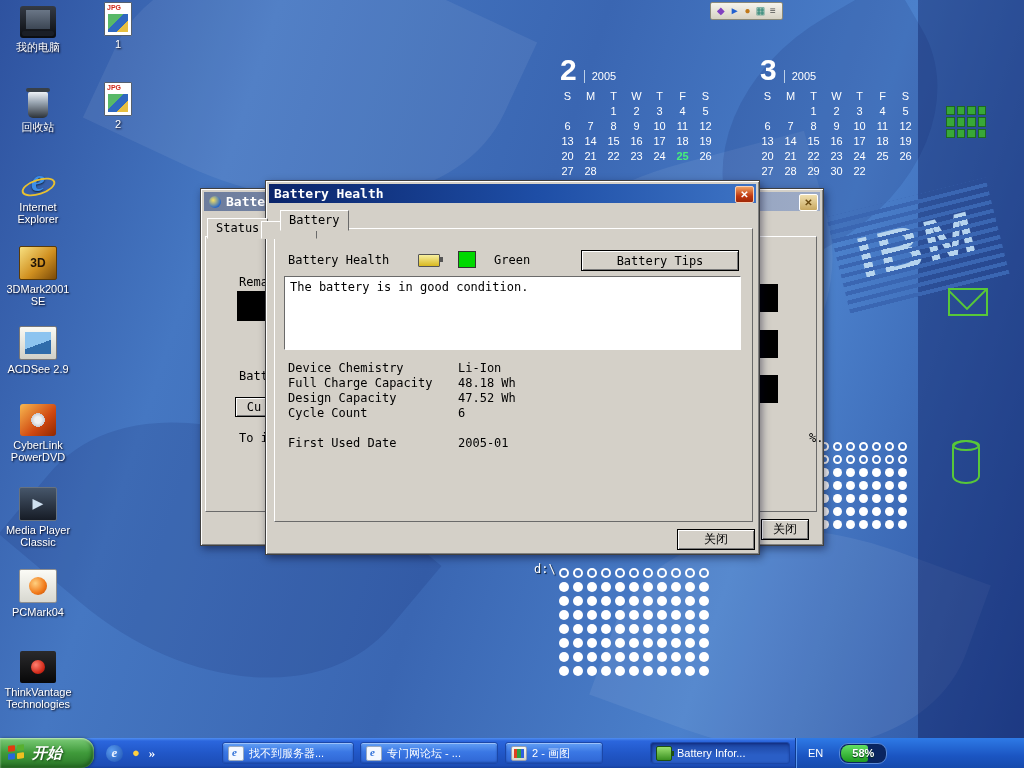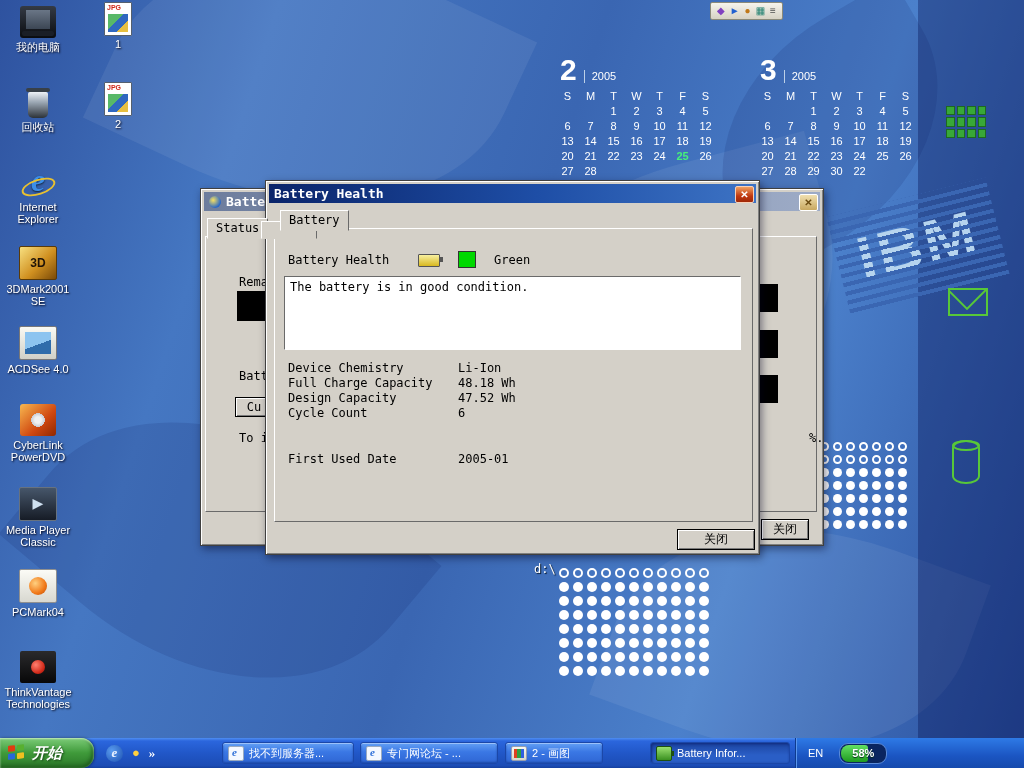--- a/index.html
+++ b/index.html
@@ -195,21 +195,21 @@
       <div class="desk-item" style="top: 166px;">
         <div class="di-glyph ie-icon"></div>
         <div class="di-label">Internet Explorer</div>
       </div>
       <div class="desk-item" style="top: 246px;">
         <div class="di-glyph mark3d-icon"></div>
         <div class="di-label">3DMark2001 SE</div>
       </div>
       <div class="desk-item" style="top: 326px;">
         <div class="di-glyph acdsee-icon"></div>
-        <div class="di-label">ACDSee 4.0</div>
+        <div class="di-label">ACDSee 2.9</div>
       </div>
       <div class="desk-item" style="top: 404px;">
         <div class="di-glyph powerdvd-icon"></div>
         <div class="di-label">CyberLink PowerDVD</div>
       </div>
       <div class="desk-item" style="top: 487px;">
         <div class="di-glyph mpc-icon"></div>
         <div class="di-label">Media Player Classic</div>
       </div>
       <div class="desk-item" style="top: 569px;">
@@ -554,20 +554,21 @@
     <div class="tbar">
       <span>Battery Health</span>
       <div class="tclose">✕</div>
     </div>
     <div class="tab" style="left:14px;top:29px;">Battery</div>
     <div class="tabpage" style="left:8px;top:47px;width:477px;height:292px;"></div>
     <span class="mono" style="left:22px;top:72px;">Battery Health</span>
     <div class="batt-glyph" style="left:152px;top:73px;"></div>
     <div class="swatch" style="left:192px;top:70px;"></div>
     <span class="mono" style="left:228px;top:72px;">Green</span>
+    <div class="btn" style="left:315px;top:69px;width:158px;height:21px;">Battery Tips</div>
     <div class="sunken" style="left:18px;top:95px;width:457px;height:74px;">
       <span>The battery is in good condition.</span>
     </div>
     <div id="dh-fields" style="position:absolute;left:22px;top:180px;width:440px;">
         <div class="fld">
           <span class="fl">Device Chemistry</span>
           <span class="fv">Li-Ion</span>
         </div>
         <div class="fld">
           <span class="fl">Full Charge Capacity</span>
@@ -575,21 +576,21 @@
         </div>
         <div class="fld">
           <span class="fl">Design Capacity</span>
           <span class="fv">47.52 Wh</span>
         </div>
         <div class="fld">
           <span class="fl">Cycle Count</span>
           <span class="fv">6</span>
         </div>
       </div>
-    <div class="fld" style="position:absolute;left:22px;top:255px;width:440px;margin-top:16px;">
+    <div class="fld" style="position:absolute;left:22px;top:255px;width:440px;">
       <span class="fl">First Used Date</span>
       <span class="fv">2005-01</span>
     </div>
     <div class="btn" style="left:411px;top:348px;width:78px;height:21px;">关闭</div>
   </div>
 
   <div id="taskbar">
     <div id="start-btn">
       <span class="flag">
           <i></i>

